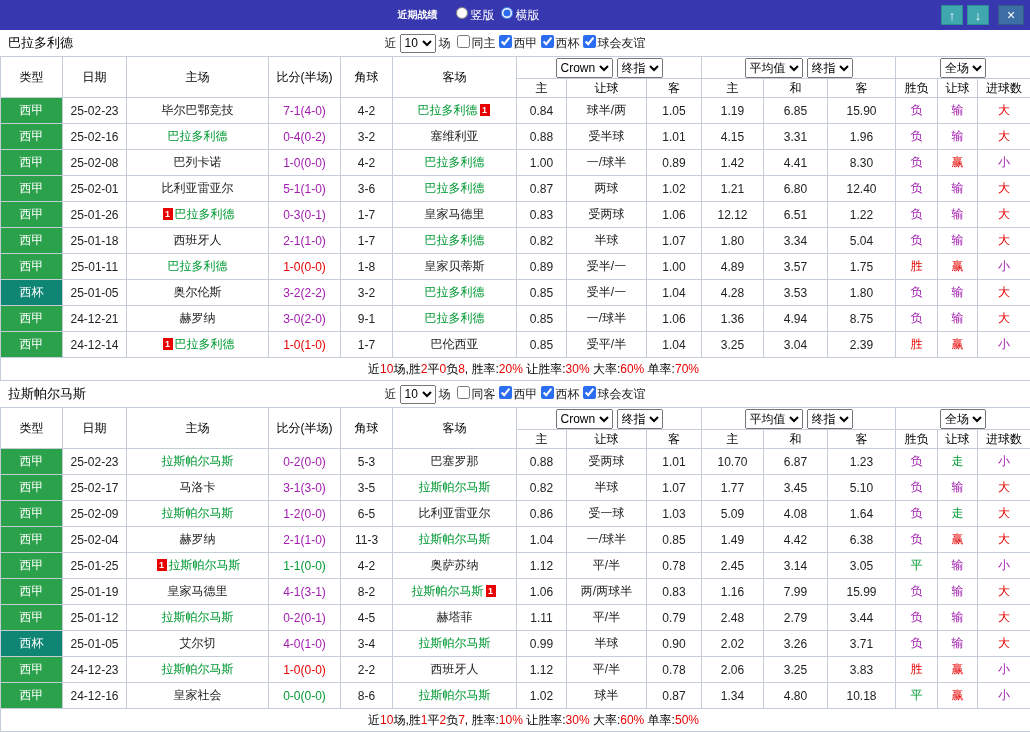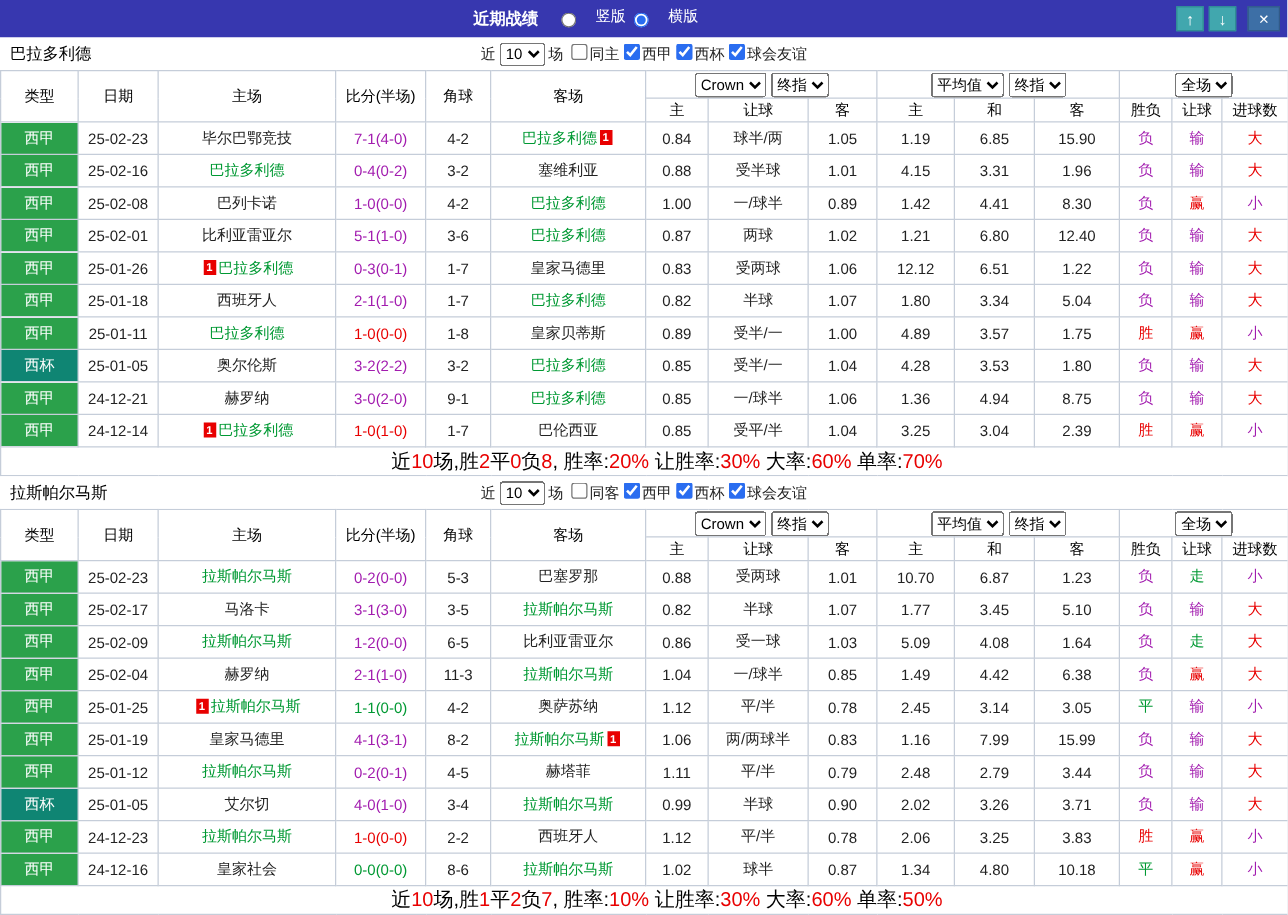--- a/index.html
+++ b/index.html
@@ -3,42 +3,42 @@
 <meta charset="utf-8">
 <style>
   html,body{margin:0;padding:0;}
   body{
     width:1030px;height:732px;overflow:hidden;background:#fff;
     font-family:"Liberation Sans","DejaVu Sans",sans-serif;font-size:12px;color:#222;
   }
   
   .titlebar{height:30px;background:#3737af;display:flex;align-items:center;position:relative;color:#fff;}
   .titlebar-center{flex:1;display:flex;justify-content:center;align-items:center;gap:12px;}
-  .page-title{font-weight:bold;font-size:13px;}
-  .view-option{display:inline-flex;align-items:flex-end;gap:16px;font-size:12px;color:#fff;margin-left:6px;cursor:pointer;}
+  .page-title{font-weight:bold;font-size:10px;}
+  .view-option{display:inline-flex;align-items:flex-start;gap:3px;font-size:12px;color:#fff;margin-left:6px;cursor:pointer;}
   .view-option input{width:12px;height:12px;margin:0;accent-color:#2a6df0;}
   .titlebar-buttons{display:flex;align-items:center;margin-right:6px;}
   .tb-btn{width:22px;height:20px;margin-left:4px;border:1px solid #2f8d93;background:#41a7ae;color:#fff;
     font-size:13px;line-height:17px;text-align:center;padding:0;cursor:pointer;}
   .tb-btn.close{background:#3d6fa6;border-color:#315a88;width:26px;margin-left:9px;font-size:14px;}
   
   .section-head{height:26px;position:relative;display:flex;align-items:center;background:#fff;}
   .team-name{position:absolute;left:8px;font-size:13px;color:#000;}
   .filters{margin:0 auto;display:flex;align-items:center;gap:3px;}
   .filters select{font-size:12px;height:19px;}
   .filter-check{display:inline-flex;align-items:flex-start;margin-left:3px;cursor:pointer;}
   .filter-check input{width:13px;height:13px;margin:0 2px 0 0;accent-color:#2a6df0;}
   
   table.grid{width:1030px;border-collapse:collapse;table-layout:fixed;}
   .grid th,.grid td{border:1px solid #c5cdd9;text-align:center;padding:0;overflow:hidden;white-space:nowrap;}
   .grid thead th{font-weight:normal;font-size:12px;color:#000;background:#fff;}
   .grid thead tr.selrow th{height:21px;}
   .grid thead th.subhead{height:18px;}
   .grid tbody td{height:25px;font-size:12px;}
-  .grid tfoot td{height:22px;font-size:16px;color:#000;padding-left:36px;}
+  .grid tfoot td{height:22px;font-size:12px;color:#000;padding-left:36px;}
   .hsel{font-size:12px;height:20px;margin:0 2px;max-width:86px;}
   td.league{color:#fff;}
   td.league.liga{background:#2ba14b;}
   td.league.cup{background:#0f8573;}
   .focal{color:#009933;}
   .t-red{color:#e80000;}
   .t-blue{color:#a21caf;}
   .t-green{color:#009933;}
   td.score{font-size:12px;}
   .rc{display:inline-block;background:#e80000;color:#fff;font-size:9px;font-weight:bold;

